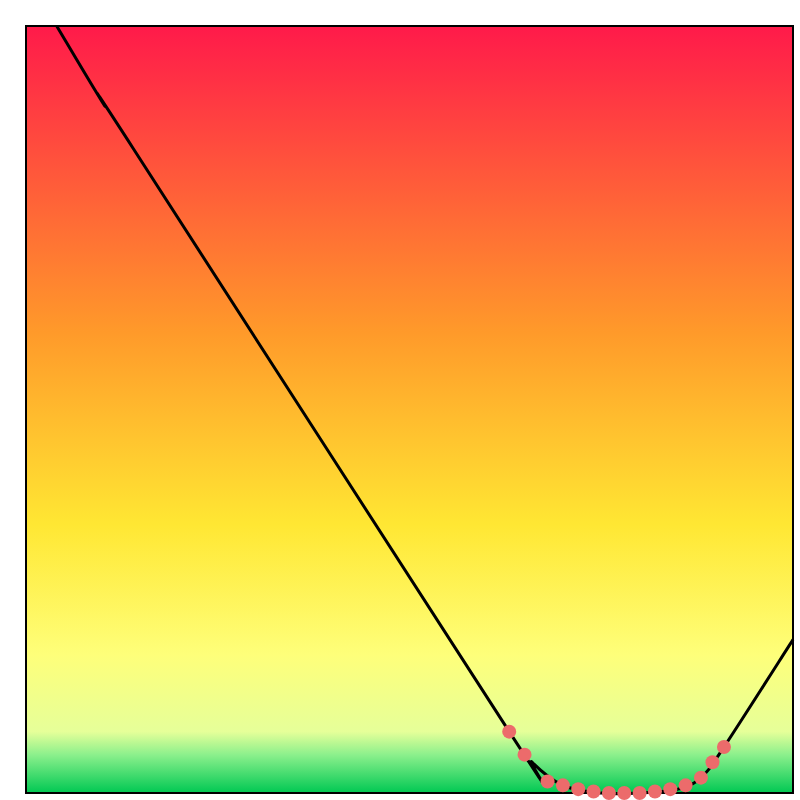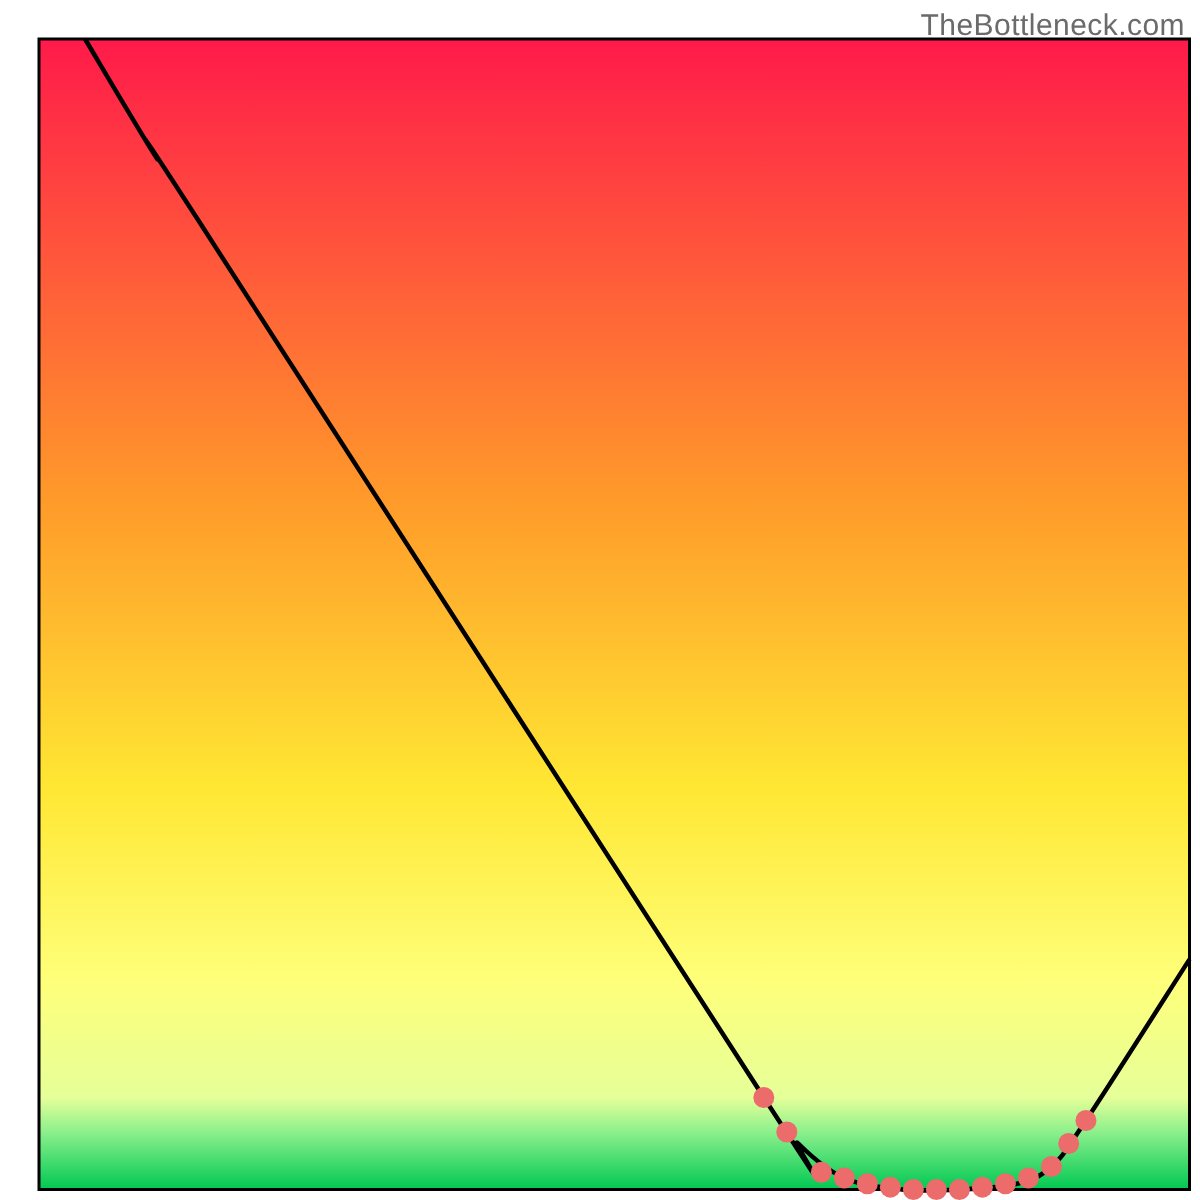--- a/index.html
+++ b/index.html
@@ -66,14 +66,13 @@
         <circle cx="624.26" cy="793" r="7" fill="#ec6b6b"></circle>
         <circle cx="639.6" cy="793" r="7" fill="#ec6b6b"></circle>
         <circle cx="654.9399999999999" cy="791.466" r="7" fill="#ec6b6b"></circle>
         <circle cx="670.28" cy="789.165" r="7" fill="#ec6b6b"></circle>
         <circle cx="685.62" cy="785.33" r="7" fill="#ec6b6b"></circle>
         <circle cx="700.96" cy="777.66" r="7" fill="#ec6b6b"></circle>
         <circle cx="712.465" cy="762.32" r="7" fill="#ec6b6b"></circle>
         <circle cx="723.97" cy="746.98" r="7" fill="#ec6b6b"></circle>
       </g>
   </svg>
-  <div class="watermark">TheBottleneck.com</div>
 </div>
 
 </body></html>

